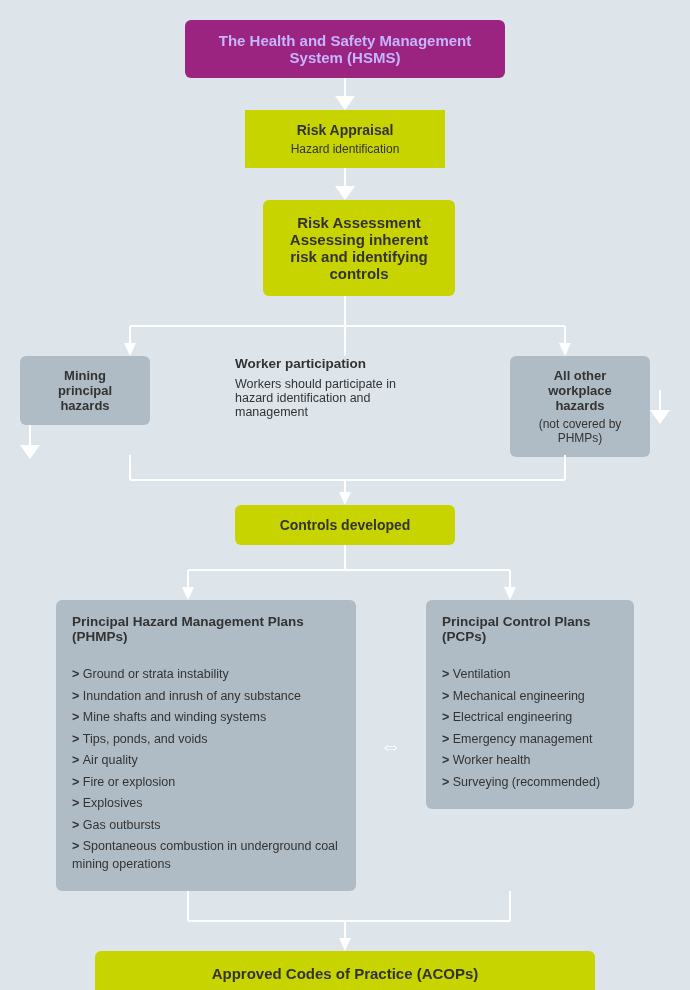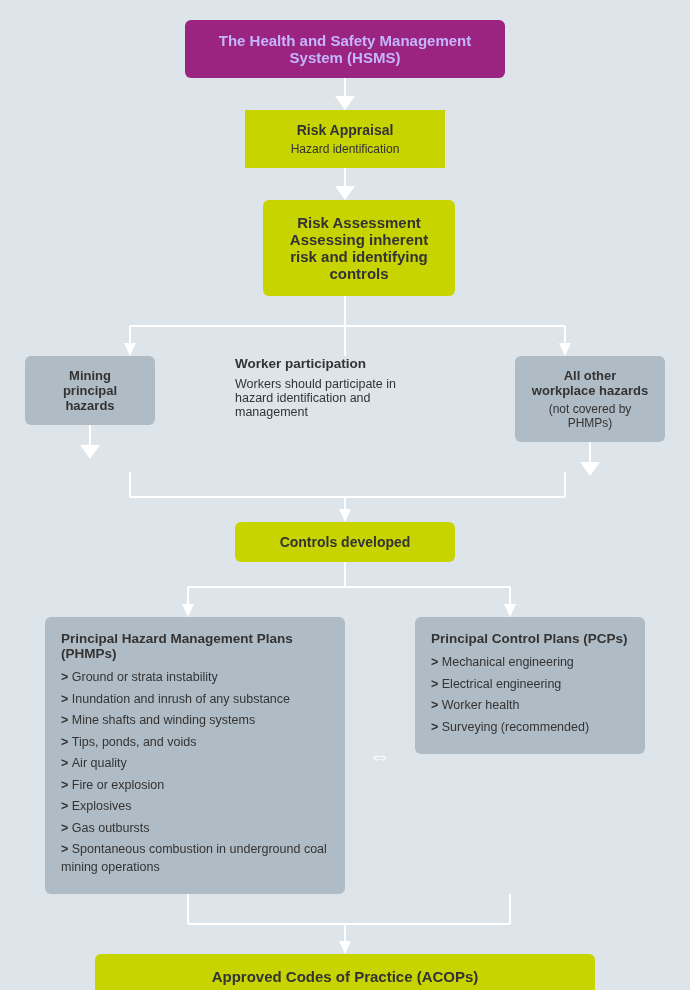--- a/index.html
+++ b/index.html
@@ -89,21 +89,21 @@
     .box-gray-list {
       background: #b0bcc5;
       color: #333;
       border-radius: 6px;
       padding: 14px 16px;
       font-size: 12.5px;
     }
     .box-gray-list .title {
       font-weight: bold;
       font-size: 13.5px;
-      margin-bottom: 8px;
+      margin-bottom: 22px;
     }
     .box-gray-list ul {
       list-style: none;
       padding: 0;
     }
     .box-gray-list ul li::before {
       content: '> ';
       font-weight: bold;
     }
     .box-gray-list ul li {
@@ -203,37 +203,37 @@
       <polygon points="110,60 104,47 116,47" fill="white"></polygon>
 
       <line x1="325" y1="30" x2="545" y2="30" stroke="white" stroke-width="2"></line>
 
       <line x1="545" y1="30" x2="545" y2="55" stroke="white" stroke-width="2"></line>
       <polygon points="545,60 539,47 551,47" fill="white"></polygon>
     </svg>
 
     <div style="display:flex; width:650px; align-items:flex-start; justify-content:space-between;">
 
-      <div style="display:flex; flex-direction:column; align-items:center; width:140px;">
+      <div style="display:flex; flex-direction:column; align-items:flex-start; width:140px;">
         <div class="box-gray" style="width:130px; min-height:60px; display:flex; align-items:center; justify-content:center;">
           <span>Mining principal hazards</span>
         </div>
 
         <div style="display:flex;flex-direction:column;align-items:center;">
           <div style="width:2px;height:20px;background:#fff;"></div>
           <div class="arrow-down"></div>
         </div>
       </div>
 
       <div class="box-worker" style="width:220px; margin-top:0px;">
         <div class="title">Worker participation</div>
         <div>Workers should participate in hazard identification and management</div>
       </div>
 
-      <div style="display:flex; flex-direction:column; align-items:center; width:160px;">
+      <div style="display:flex; align-items:center; width:160px;">
         <div class="box-gray" style="width:150px; min-height:60px; display:flex; flex-direction:column; align-items:center; justify-content:center; text-align:center;">
           <span>All other workplace hazards</span>
           <div class="sub">(not covered by PHMPs)</div>
         </div>
 
         <div style="display:flex;flex-direction:column;align-items:center;">
           <div style="width:2px;height:20px;background:#fff;"></div>
           <div class="arrow-down"></div>
         </div>
       </div>
@@ -285,25 +285,27 @@
         <li>Air quality</li>
         <li>Fire or explosion</li>
         <li>Explosives</li>
         <li>Gas outbursts</li>
         <li>Spontaneous combustion in underground coal mining operations</li>
       </ul>
     </div>
 
     <div class="dbl-arrow" style="align-self:center; font-size:22px; margin: 0 4px;">⇔</div>
 
-    <div class="box-gray-list" style="width:230px;">
+    <div class="box-gray-list" style="width:208px;">
       <div class="title">Principal Control Plans (PCPs)</div>
       <ul>
+        <li>Ventilation</li>
         <li>Mechanical engineering</li>
         <li>Electrical engineering</li>
+        <li>Emergency management</li>
         <li>Worker health</li>
         <li>Surveying (recommended)</li>
       </ul>
     </div>
 
   </div>
 
   <div style="position:relative; width:650px;">
     <svg width="650" height="60" style="display:block; overflow:visible;">
 

